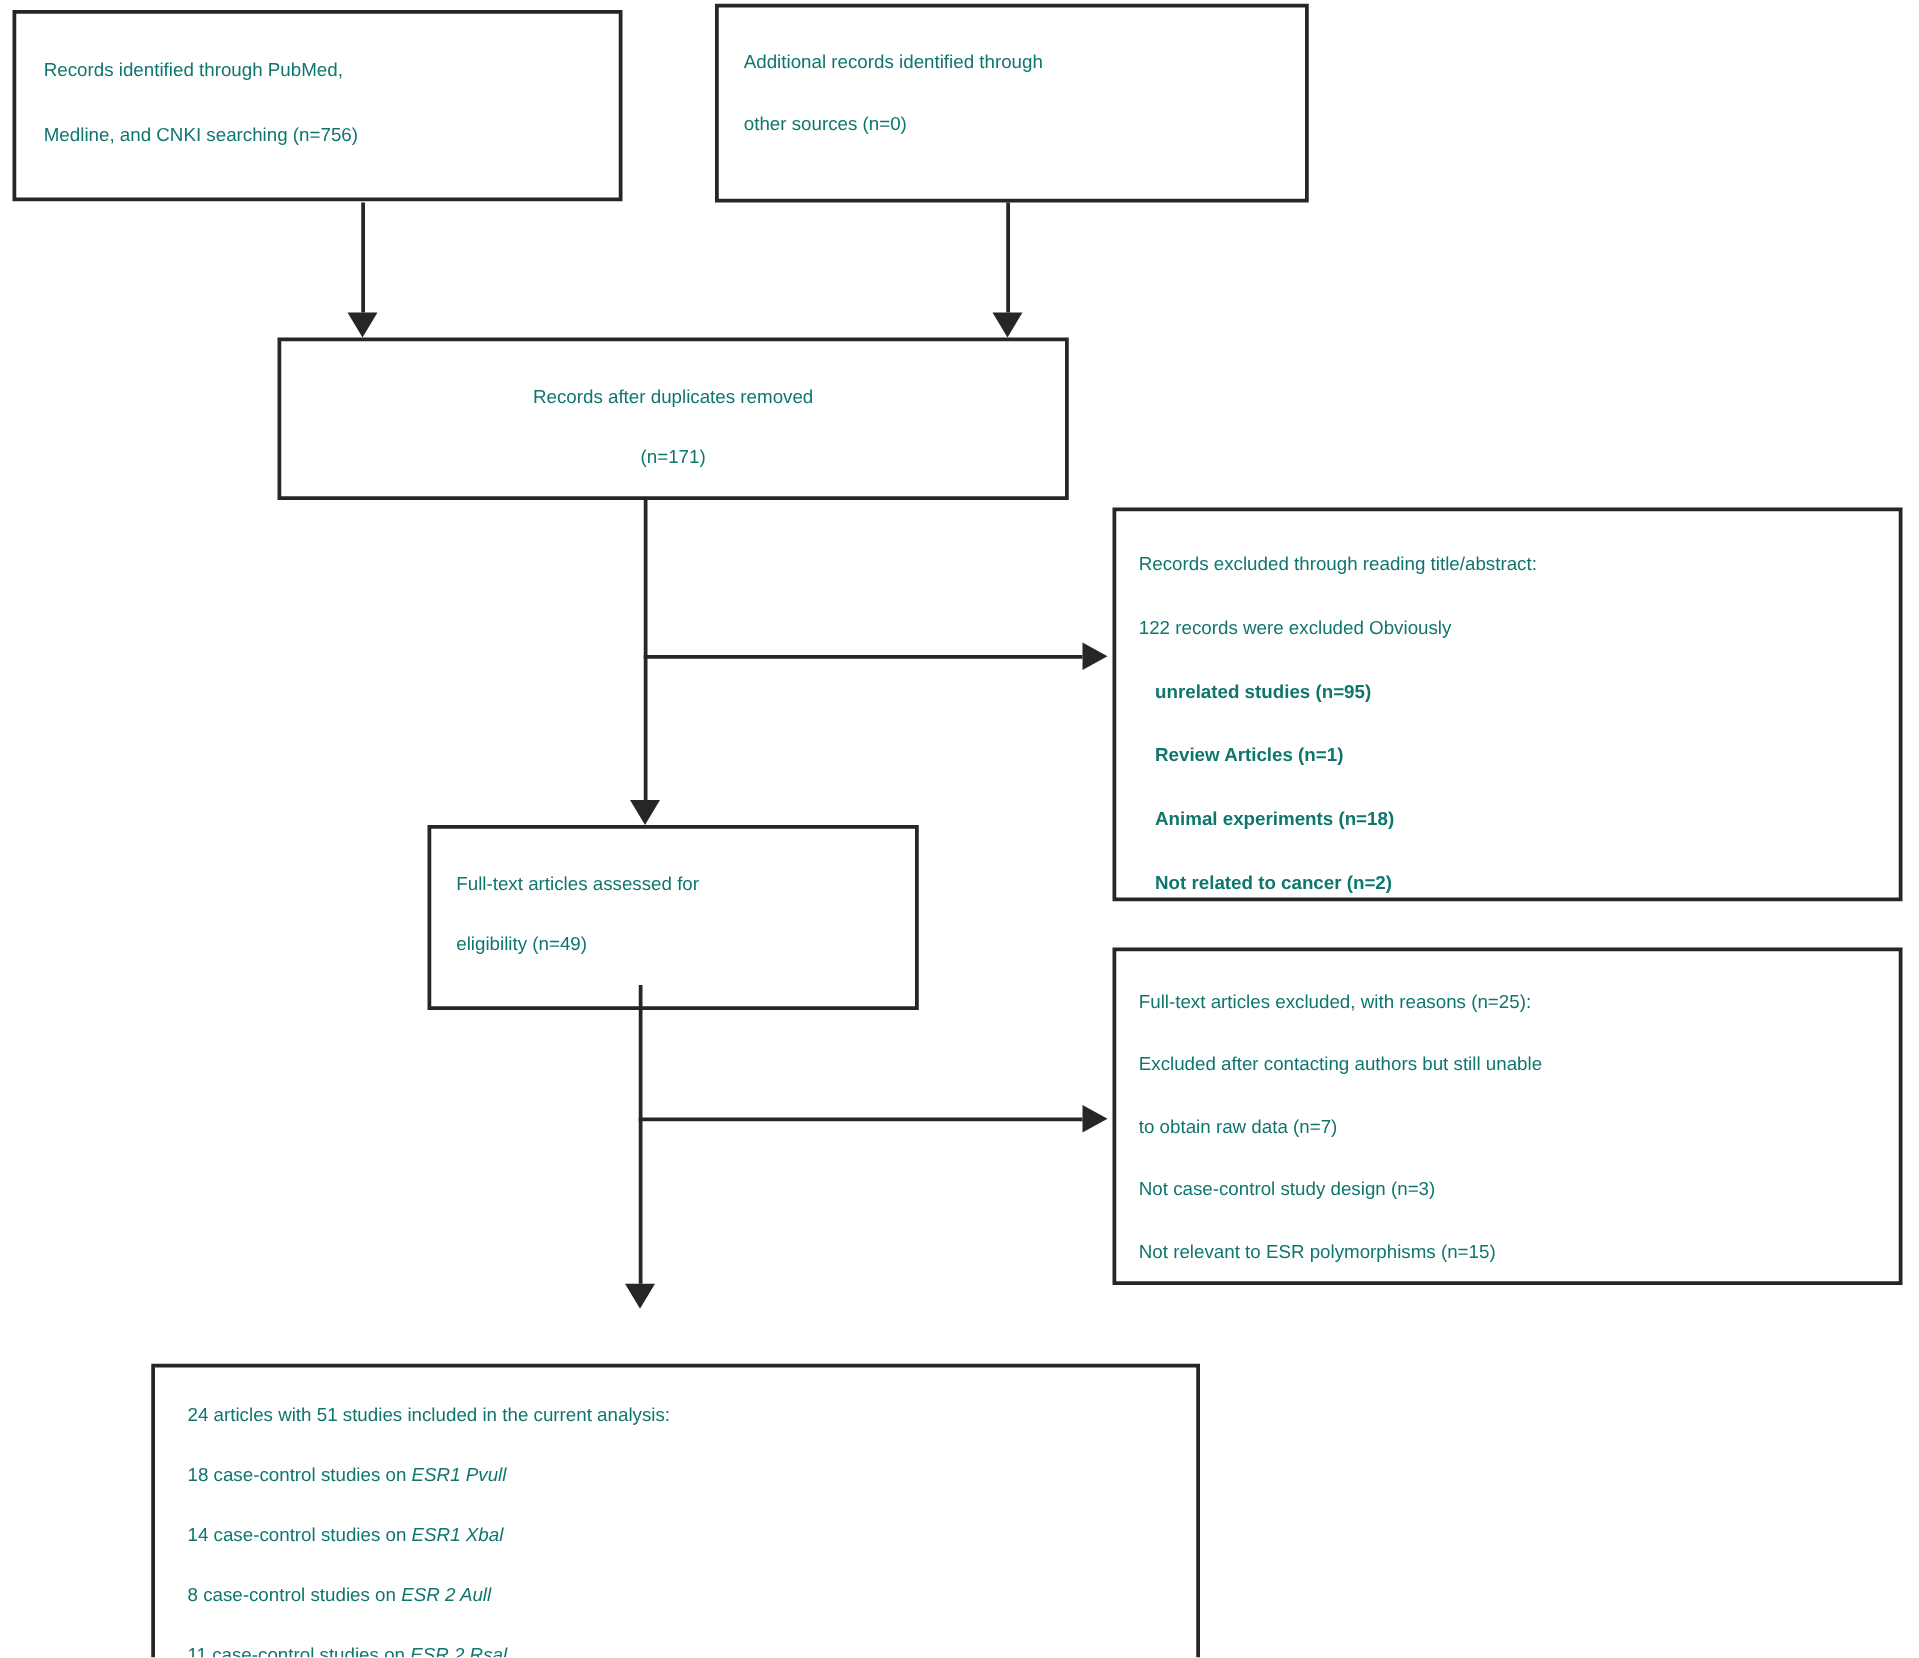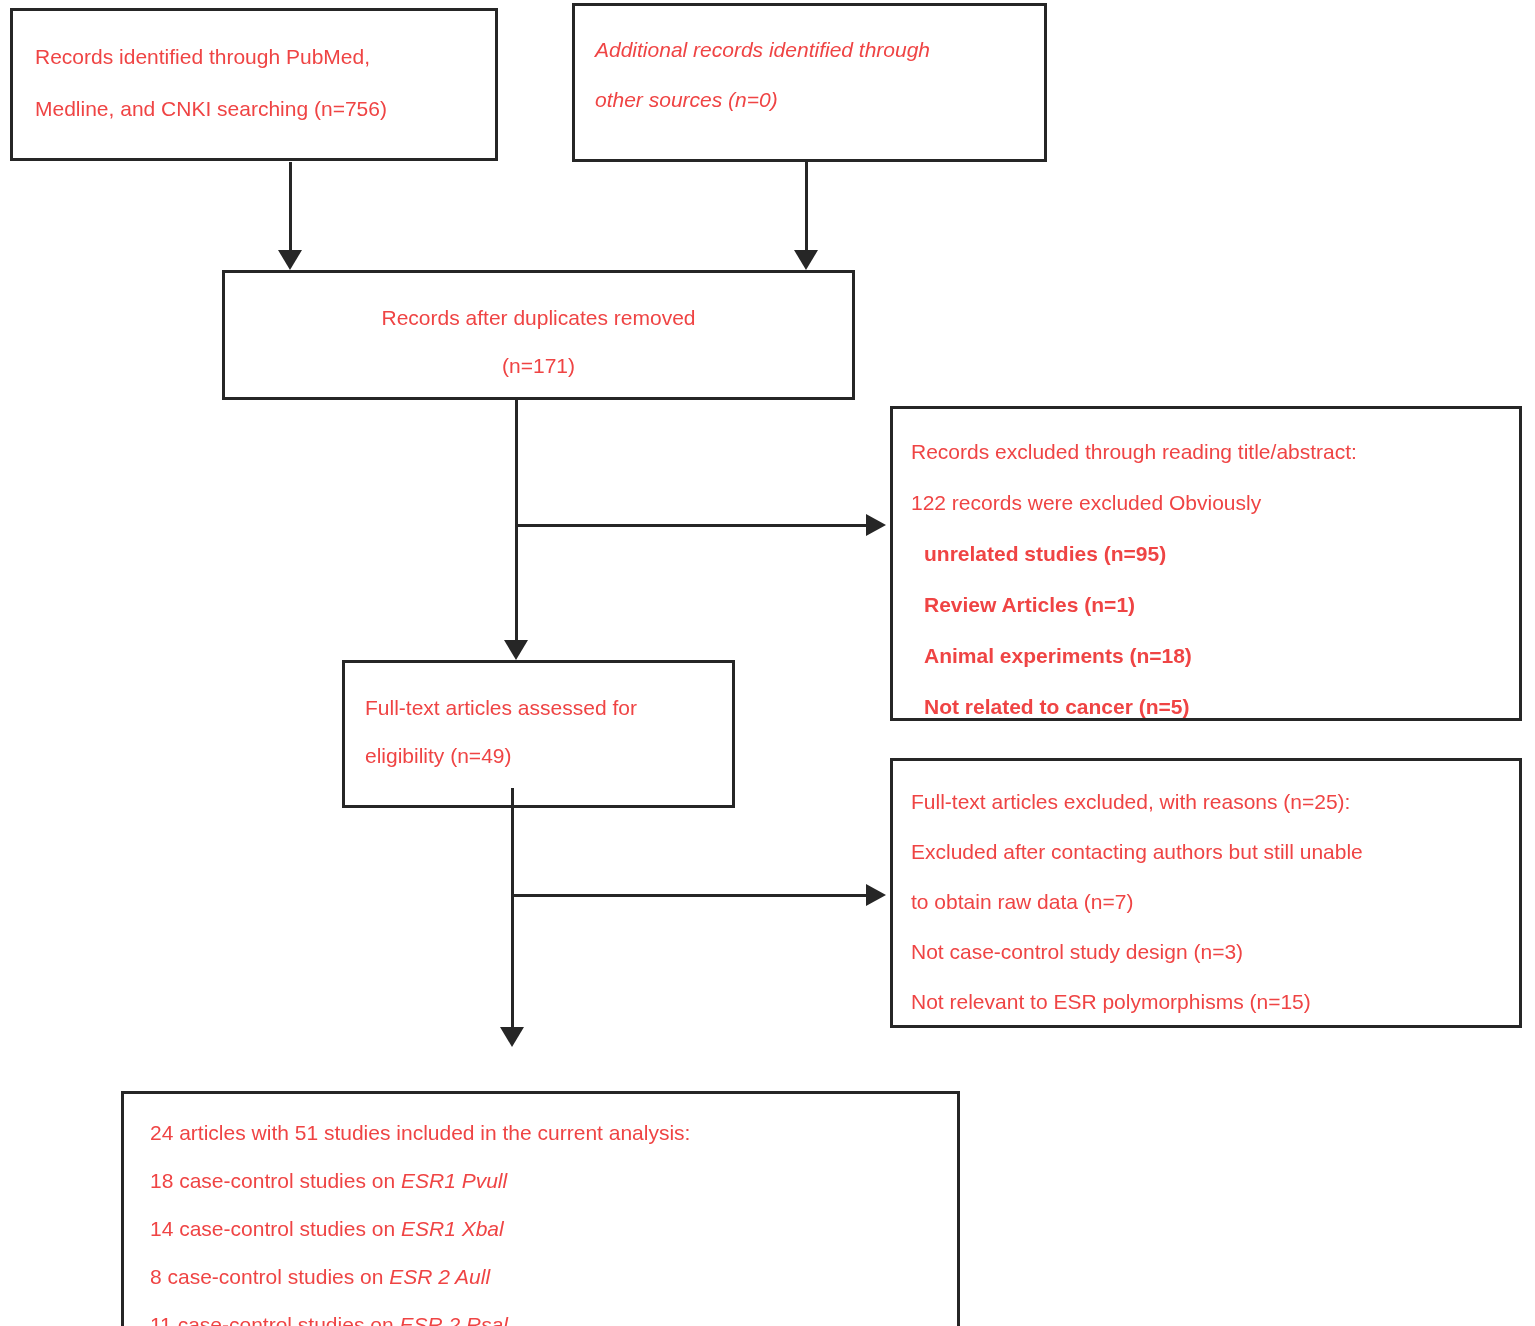--- a/index.html
+++ b/index.html
@@ -1,34 +1,34 @@
 <!DOCTYPE html>
 <html><head>
 <meta charset="utf-8">
 <style>
   html,body{margin:0;padding:0;background:#ffffff;}
   #canvas{
     position:relative;
     width:1535px;height:1326px;
     background:#ffffff;
     font-family:"Liberation Sans","DejaVu Sans",sans-serif;
-    color:#ef4444;
-    font-size:21px;
+    color:#0f766e;
+    font-size:15px;
     overflow:hidden;
   }
   .box{
     position:absolute;
     border:3px solid #262626;
     background:#ffffff;
     box-sizing:border-box;
   }
   .tl{white-space:nowrap;}
   
   #box-identified{left:10px;top:8px;width:488px;height:153px;padding:20px 10px 0 22px;line-height:52px;}
-  #box-additional{left:572px;top:3px;width:475px;height:159px;padding:19px 10px 0 20px;line-height:50px;font-style:italic;}
+  #box-additional{left:572px;top:3px;width:475px;height:159px;padding:19px 10px 0 20px;line-height:50px;}
   #box-duplicates{left:222px;top:270px;width:633px;height:130px;padding-top:21px;line-height:48px;text-align:center;}
   #box-records-excluded{left:890px;top:368px;width:632px;height:315px;padding:17px 8px 0 18px;line-height:51px;margin-top:38px;}
   #box-fulltext-assessed{left:342px;top:660px;width:393px;height:148px;padding:21px 8px 0 20px;line-height:48px;}
   #box-fulltext-excluded{left:890px;top:758px;width:632px;height:270px;padding:16px 8px 0 18px;line-height:50px;}
   #box-included{left:121px;top:1091px;width:839px;height:261px;padding:15px 8px 0 26px;line-height:48px;}
   .ind{padding-left:13px;font-weight:bold;}
   .gene{font-style:italic;text-align:right;}
   
   .vline{position:absolute;width:3px;background:#262626;}
   .hline{position:absolute;height:3px;background:#262626;}
@@ -80,21 +80,21 @@
   <div class="head-down" id="v3h"></div>
   <div class="hline" id="h1"></div>
   <div class="head-right" id="h1h"></div>
 
   <div class="box" id="box-records-excluded">
     <div class="tl">Records excluded through reading title/abstract:</div>
     <div class="tl">122 records were excluded Obviously</div>
     <div class="tl ind">unrelated studies (n=95)</div>
     <div class="tl ind">Review Articles (n=1)</div>
     <div class="tl ind">Animal experiments (n=18)</div>
-    <div class="tl ind">Not related to cancer (n=5)</div>
+    <div class="tl ind">Not related to cancer (n=2)</div>
   </div>
 
   <div class="box" id="box-fulltext-assessed">
     <div class="tl">Full-text articles assessed for</div>
     <div class="tl">eligibility (n=49)</div>
   </div>
 
   <div class="vline" id="v4"></div>
   <div class="head-down" id="v4h"></div>
   <div class="hline" id="h2"></div>

